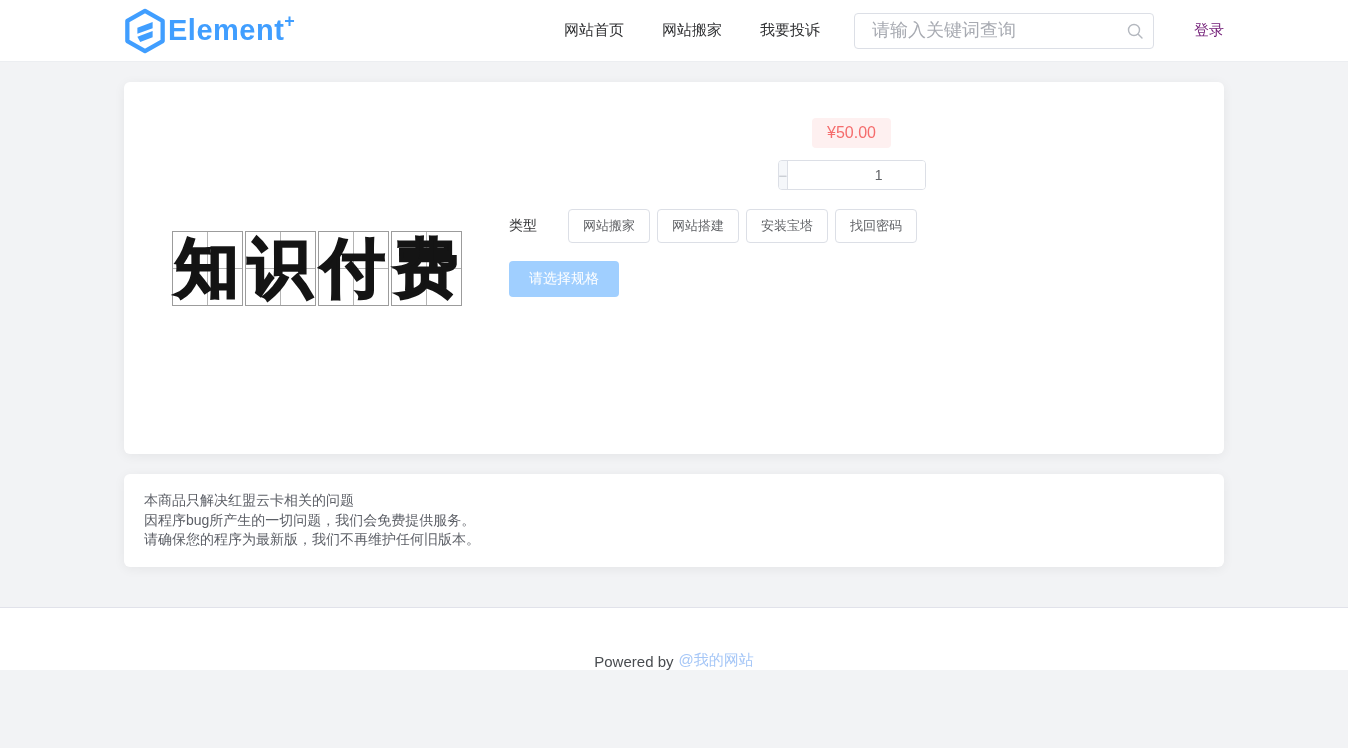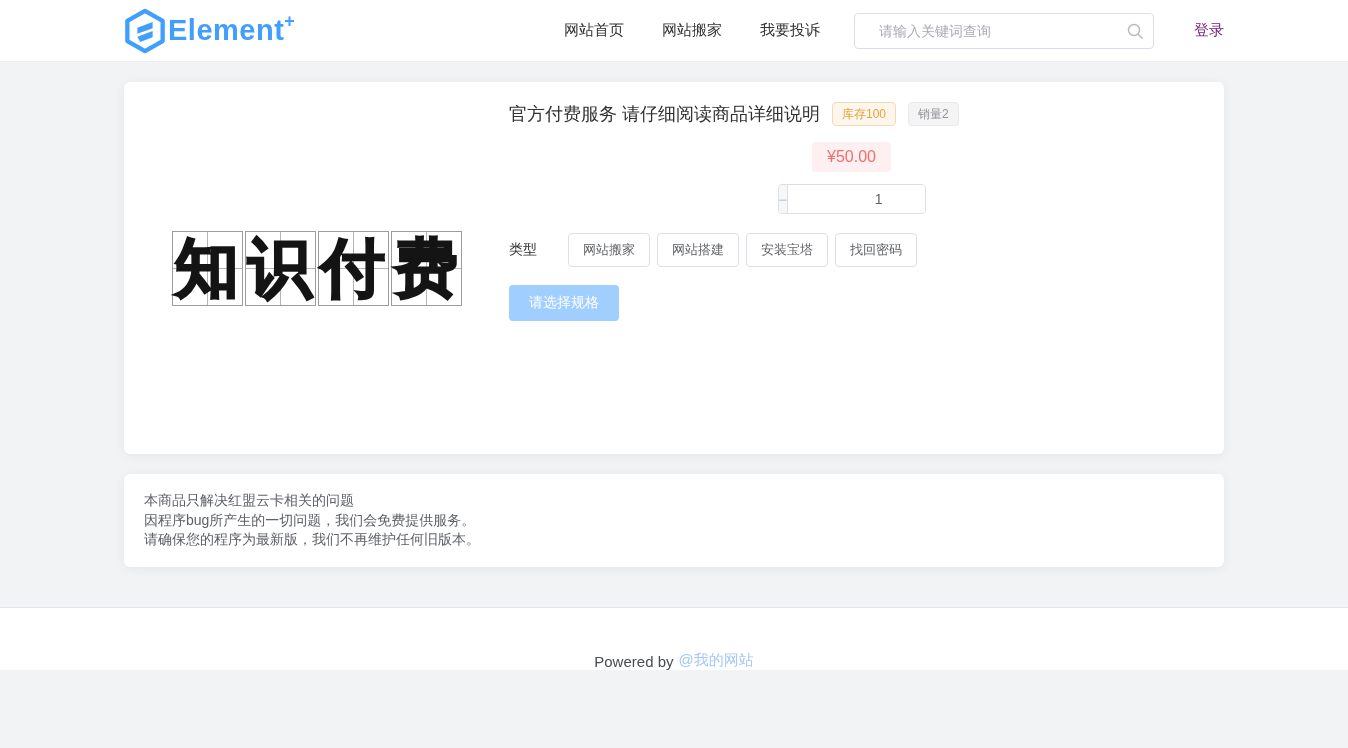--- a/index.html
+++ b/index.html
@@ -22,21 +22,21 @@
   .logo-text {
     color:#409eff; font-size:29px; font-weight:bold; letter-spacing:0.5px;
     display:flex; align-items:flex-start; line-height:1;
   }
   .logo-plus { font-size:18px; font-weight:bold; margin-top:-4px; }
   .nav { margin-left:auto; display:flex; align-items:center; gap:38px; }
   .nav a { font-size:15px; color:#303133; text-decoration:none; cursor:pointer; }
   .search-box { position:relative; margin-left:34px; }
   .search-box input {
     width:300px; height:36px; border:1px solid #dcdfe6; border-radius:4px;
-    padding:0 34px 0 24px; font-size:14px; color:#606266; outline:none;
+    padding:0 34px 0 17px; font-size:18px; color:#606266; outline:none;
     font-family:"Liberation Sans","DejaVu Sans",sans-serif; background:#fff;
   }
   .search-box input::placeholder { color:#a8abb2; }
   .search-icon { position:absolute; right:10px; top:9px; }
   .login-link { margin-left:40px; font-size:15px; color:#701a75; text-decoration:none; cursor:pointer; }
 
   
   .main { padding-top:20px; }
   .card {
     width:1100px; margin:0 auto; background:#fff; border-radius:6px;
@@ -159,25 +159,20 @@
           </div>
         <div class="char-tile">
             <span>付</span>
           </div>
         <div class="char-tile">
             <span>费</span>
           </div>
       </div>
     </div>
     <div class="product-info">
-      <div class="title-row">
-        <h1 class="product-title">官方付费服务 请仔细阅读商品详细说明</h1>
-        <span class="tag tag-warning">库存100</span>
-        <span class="tag tag-info">销量2</span>
-      </div>
       <div class="price-row">
         <span class="price-tag">¥50.00</span>
         <div class="stepper">
           <button class="step-btn step-minus">−</button>
           <input class="step-input" value="1" style="">
 
         </div>
       </div>
       <div class="type-row">
         <span class="type-label">类型</span>

